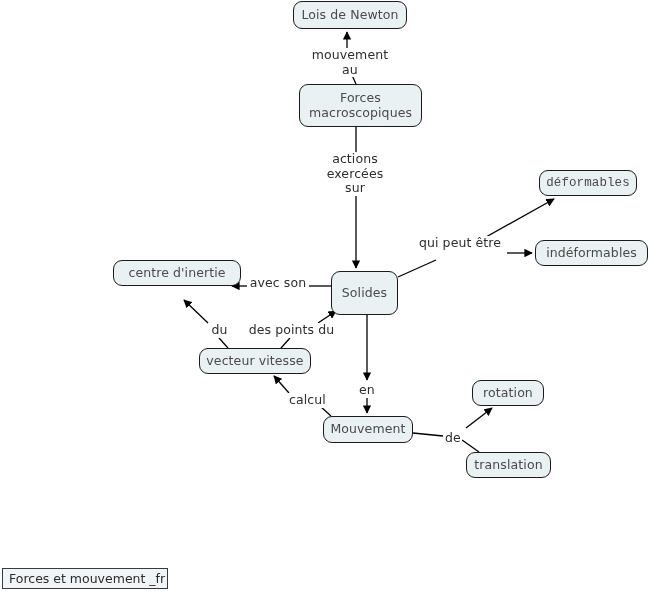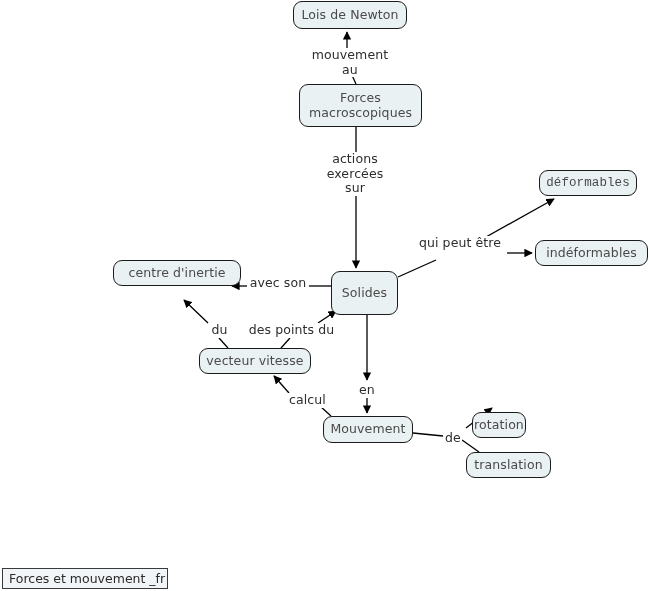--- a/index.html
+++ b/index.html
@@ -134,21 +134,21 @@
 </div>
 <div class="node-box" style="left:113px;top:260px;width:128px;height:26px;">
   <span>centre d'inertie</span>
 </div>
 <div class="node-box" style="left:199px;top:348px;width:112px;height:26px;">
   <span>vecteur vitesse</span>
 </div>
 <div class="node-box" style="left:323px;top:416px;width:90px;height:27px;">
   <span>Mouvement</span>
 </div>
-<div class="node-box" style="left:472px;top:380px;width:54px;height:26px;margin-top:32px;">
+<div class="node-box" style="left:472px;top:380px;width:72px;height:26px;">
   <span>rotation</span>
 </div>
 <div class="node-box" style="left:466px;top:452px;width:85px;height:26px;">
   <span>translation</span>
 </div>
 
 <div class="link-label" style="left:303px;top:48px;width:94px;">mouvement au</div>
 <div class="link-label" style="left:316px;top:152px;width:78px;">actions
 exercées sur</div>
 <div class="link-label" style="left:416px;top:236px;width:88px;">qui peut être</div>

